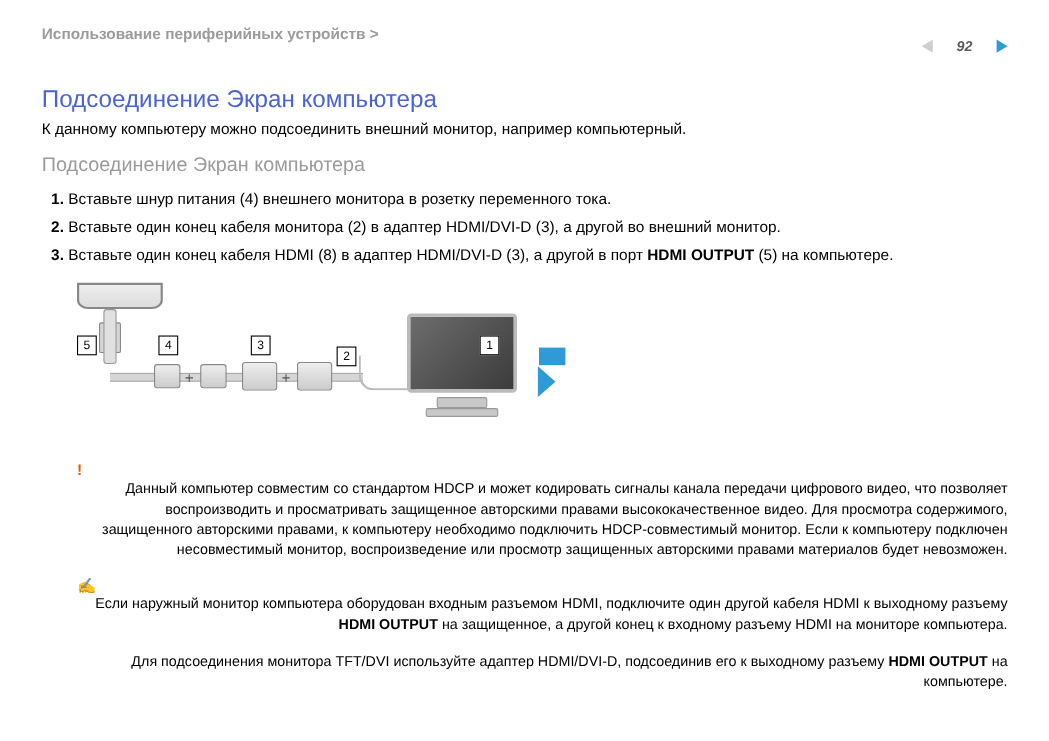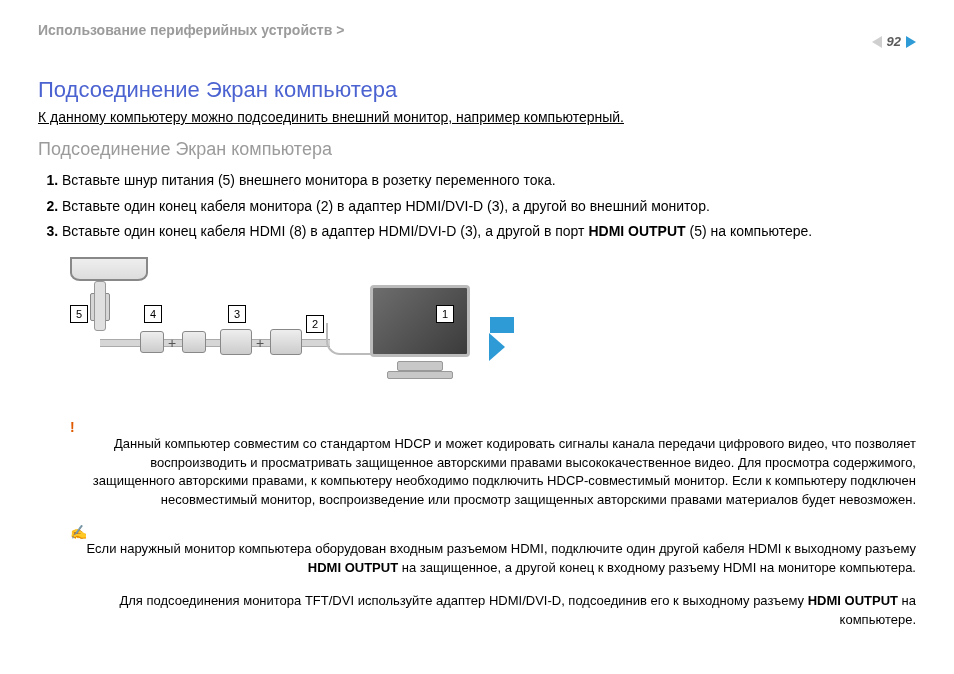--- a/index.html
+++ b/index.html
@@ -21,21 +21,21 @@
   }
   .breadcrumb {
     color: #9b9b9b;
     font-weight: bold;
     font-size: 14px;
     line-height: 1.45;
   }
   .pager {
     display: flex;
     align-items: center;
-    gap: 5px;
+    gap: 22px;
     margin-top: 14px;
   }
   .pg-num {
     font-weight: bold;
     font-style: italic;
     font-size: 13px;
     color: #5b5b5b;
   }
   .arrow-left, .arrow-right {
     width: 0; height: 0;
@@ -46,21 +46,20 @@
   .arrow-right { border-left: 10px solid #2e9bd6; }
   h1 {
     color: #4b62d1;
     font-weight: normal;
     font-size: 22px;
     margin: 28px 0 6px 0;
   }
   .intro {
     font-size: 14px;
     margin: 0 0 14px 0;
-    text-decoration: underline;
   }
   h2 {
     color: #9b9b9b;
     font-weight: normal;
     font-size: 18px;
     margin: 10px 0 8px 0;
   }
   ol.steps {
     margin: 0 0 12px 0;
     padding-left: 24px;
@@ -228,21 +227,21 @@
       <div class="arrow-right"></div>
     </div>
   </div>
 
   <h1>Подсоединение Экран компьютера</h1>
   <p class="intro">К данному компьютеру можно подсоединить внешний монитор, например компьютерный.</p>
 
   <h2>Подсоединение Экран компьютера</h2>
 
   <ol class="steps">
-    <li>Вставьте шнур питания (5) внешнего монитора в розетку переменного тока.</li>
+    <li>Вставьте шнур питания (4) внешнего монитора в розетку переменного тока.</li>
     <li>Вставьте один конец кабеля монитора (2) в адаптер HDMI/DVI-D (3), а другой во внешний монитор.</li>
     <li>
       <span>Вставьте один конец кабеля HDMI (8) в адаптер HDMI/DVI-D (3), а другой в порт </span><span class="bold">HDMI OUTPUT</span><span> (5) на компьютере.</span>
     </li>
   </ol>
 
   <div class="diagram">
     <div class="hdmi-port"></div>
     <div class="plug5"></div>
     <div class="cable-down"></div>

